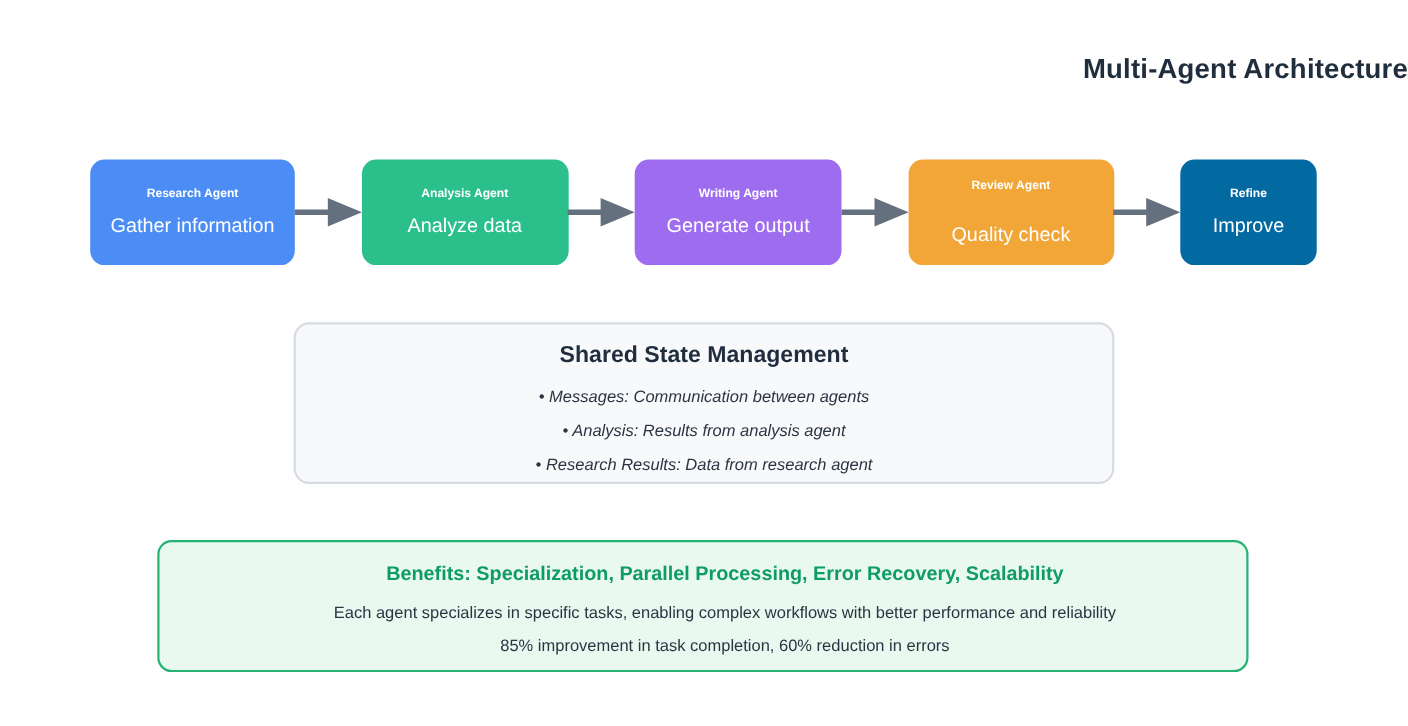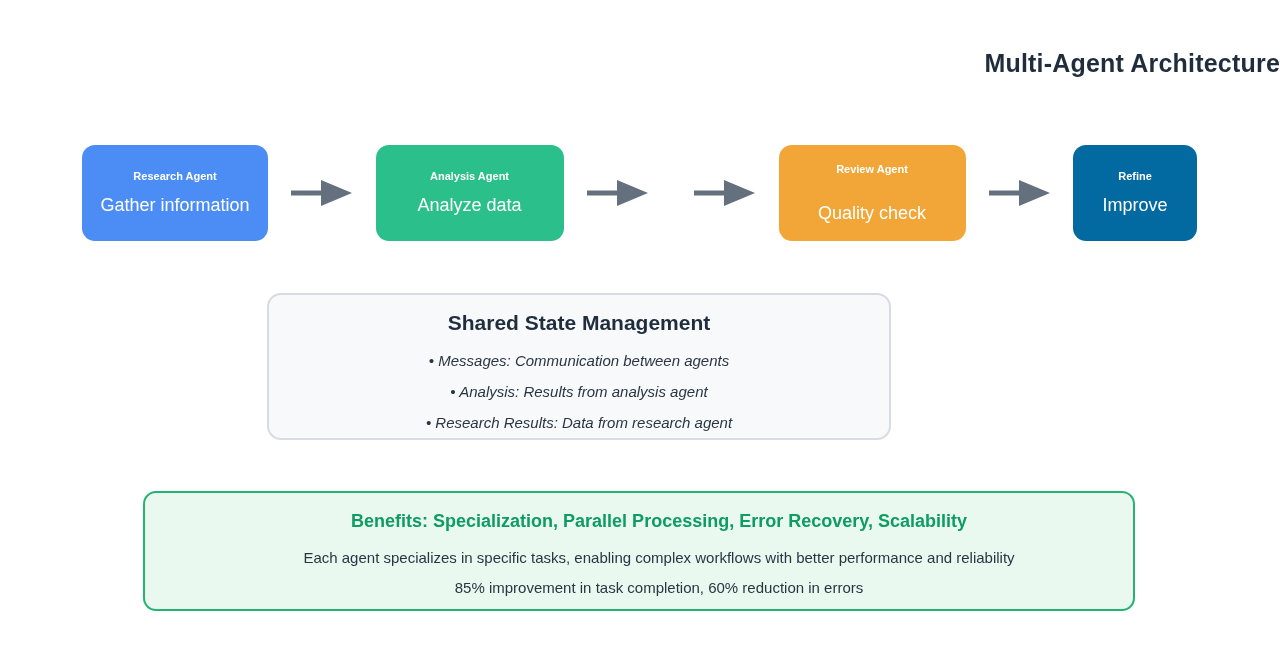--- a/index.html
+++ b/index.html
@@ -64,21 +64,21 @@
 
   .panel {
     position: absolute;
     box-sizing: border-box;
     text-align: center;
   }
 
   .shared-panel {
     left: 267px;
     top: 293px;
-    width: 624px;
+    width: 746px;
     height: 147px;
     background: var(--shared-bg, #f8f9fb);
     border: 2px solid var(--shared-border, #d7dbe2);
     border-radius: 14px;
     text-align: center;
   }
   .shared-title {
     margin-top: 15px;
     font-size: 21px;
     font-weight: bold;
@@ -139,20 +139,24 @@
       <div class="agent-box" style="background: rgb(43, 191, 140); width: 188px;">
         <div class="agent-name">Analysis Agent</div>
         <div class="agent-task">Analyze data</div>
       </div>
       <div class="arrow">
         <svg width="61" height="32" viewBox="0 0 61 32" xmlns="http://www.w3.org/2000/svg">
           <line x1="0" y1="16" x2="33" y2="16" stroke="#65707e" stroke-width="5"></line>
           <polygon points="30,3 61,16 30,29" fill="#65707e"></polygon>
         </svg>
       </div>
+      <div class="agent-box" style="background: rgb(157, 108, 239); width: 188px;">
+        <div class="agent-name">Writing Agent</div>
+        <div class="agent-task">Generate output</div>
+      </div>
       <div class="arrow">
         <svg width="61" height="32" viewBox="0 0 61 32" xmlns="http://www.w3.org/2000/svg">
           <line x1="0" y1="16" x2="33" y2="16" stroke="#65707e" stroke-width="5"></line>
           <polygon points="30,3 61,16 30,29" fill="#65707e"></polygon>
         </svg>
       </div>
       <div class="agent-box" style="background: rgb(241, 166, 55); width: 187px; gap: 28px;">
         <div class="agent-name">Review Agent</div>
         <div class="agent-task">Quality check</div>
       </div>

